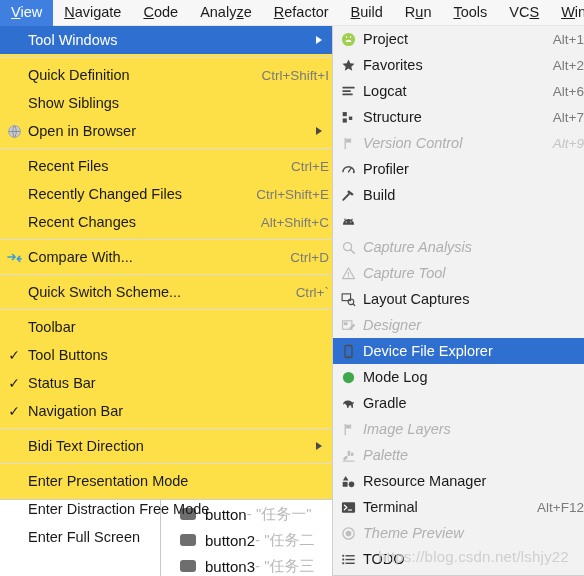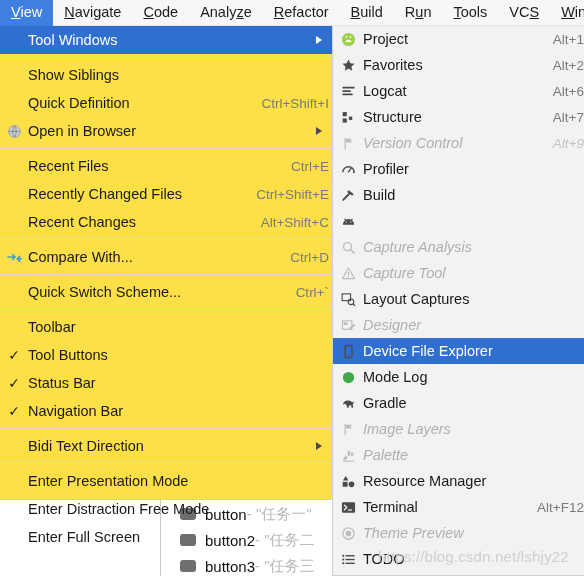--- a/index.html
+++ b/index.html
@@ -125,26 +125,26 @@
       <div class="mi hl">
         <span class="gut"></span>
         <span class="lbl">Tool Windows</span>
         <span class="arrow">
           <span class="tri"></span>
         </span>
       </div>
       <div class="sep"></div>
       <div class="mi">
         <span class="gut"></span>
-        <span class="lbl">Show Siblings</span>
-      </div>
-      <div class="mi">
-        <span class="gut"></span>
         <span class="lbl">Quick Definition</span>
         <span class="acc">Ctrl+Shift+I</span>
+      </div>
+      <div class="mi">
+        <span class="gut"></span>
+        <span class="lbl">Show Siblings</span>
       </div>
       <div class="mi">
         <span class="gut">
           <span class="ico"><svg width="15" height="15" viewBox="0 0 16 16">
               <circle cx="8" cy="8" r="6.3" fill="#c9ccd1" stroke="#9aa0a6" stroke-width="1"></circle>
               <path d="M2 8h12M8 2c2.4 2.6 2.4 9.4 0 12M8 2C5.6 4.6 5.6 11.4 8 14" fill="none" stroke="#7f858c" stroke-width=".9"></path>
             </svg></span>
         </span>
         <span class="lbl">Open in Browser</span>
         <span class="arrow">

